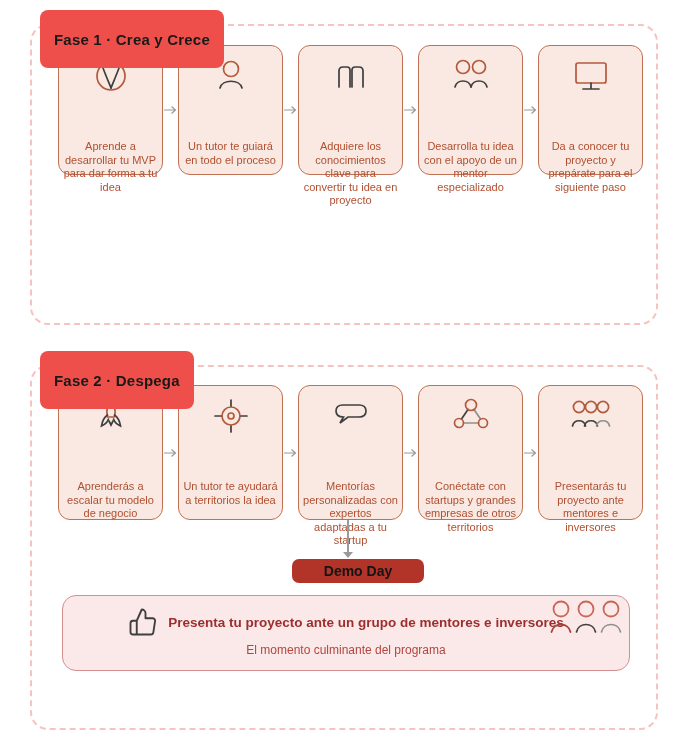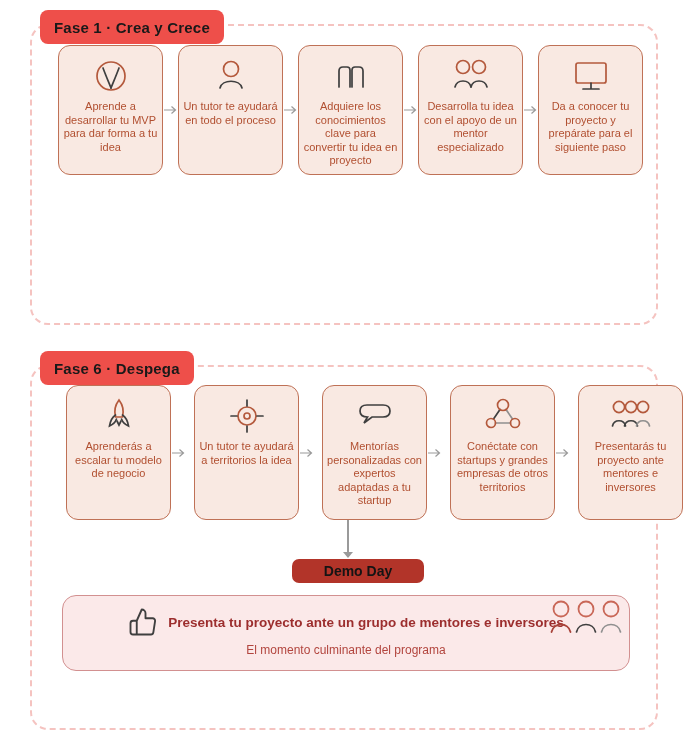--- a/index.html
+++ b/index.html
@@ -7,35 +7,35 @@
     position:relative;width:691px;height:745px;background:#ffffff;
     font-family:"Liberation Sans", sans-serif;overflow:hidden;
   }
   .phase-box{
     position:absolute;box-sizing:border-box;
     border:2px dashed #f5c3c0;border-radius:18px;background:#ffffff;
   }
   .phase-box.p1{left:30px;top:24px;width:628px;height:301px;}
   .phase-box.p2{left:30px;top:365px;width:628px;height:365px;}
   .phase-pill{
-    position:absolute;z-index:3;height:26px;padding:4px 14px;border-radius:8px;
+    position:absolute;z-index:3;height:26px;padding:16px 14px;border-radius:8px;
     background:#ee4f4a;color:#191919;font-size:15px;font-weight:700;
     display:flex;align-items:center;letter-spacing:.2px;
   }
   .phase-pill.p1{left:40px;top:10px;}
   .phase-pill.p2{left:40px;top:351px;}
   .cards-row{position:absolute;left:58px;display:flex;align-items:stretch;z-index:2;}
   .cards-row.r1{top:45px;}
   .cards-row.r2{top:385px;}
   .card{
     width:105px;box-sizing:border-box;background:#f9e9e2;border:1.3px solid #bf7156;
-    border-radius:12px;display:flex;flex-direction:column;align-items:center;padding-top:9px;
+    border-radius:12px;display:flex;flex-direction:column;align-items:center;padding-top:9px;gap:40px;
   }
   .r1 .card{height:130px;}
-  .r2 .card{height:135px;margin-left:8px;}
+  .r2 .card{height:135px;}
   .card .icon{height:42px;display:flex;align-items:center;justify-content:center;flex:none;}
   .card-text{
     margin-top:3px;font-size:11px;line-height:13.5px;color:#b14f30;font-weight:500;
     text-align:center;padding:0 4px;
   }
   .arrow{width:15px;display:flex;align-items:center;justify-content:center;}
   svg{display:block;}
   svg .sa{stroke:#b4593c;fill:none;stroke-width:1.7;stroke-linecap:round;}
   svg .sd{stroke:#3f3f3f;fill:none;stroke-width:1.7;stroke-linecap:round;}
   svg .sg{stroke:#8f8f8f;fill:none;stroke-width:1.7;stroke-linecap:round;}
@@ -87,21 +87,21 @@
         </svg>
     </div>
 
     <div class="card">
       <div class="icon">
         <svg width="46" height="40" viewBox="0 0 46 40">
           <circle class="sa" cx="23" cy="13" r="7.5"></circle>
           <path class="sd" d="M12 32 C14 23 32 23 34 32"></path>
         </svg>
       </div>
-      <div class="card-text">Un tutor te ayudará en todo el proceso</div>
+      <div class="card-text">Un tutor te guiará en todo el proceso</div>
     </div>
 
     <div class="arrow">
       <svg width="14" height="10" viewBox="0 0 14 10">
           <path d="M0 5 H11 M7.5 1.5 L11.5 5 L7.5 8.5" stroke="#9a9a9a" stroke-width="1.2" fill="none"></path>
         </svg>
     </div>
 
     <div class="card">
       <div class="icon">
@@ -143,21 +143,21 @@
           <rect class="sa" x="8" y="7" width="30" height="20" rx="2"></rect>
           <path class="sd" d="M23 27 V33 M15 33 H31"></path>
         </svg>
       </div>
       <div class="card-text">Da a conocer tu proyecto y prepárate para el siguiente paso</div>
     </div>
 
   </div>
 
   <div class="phase-box p2"></div>
-  <div class="phase-pill p2">Fase 6 · Despega</div>
+  <div class="phase-pill p2">Fase 2 · Despega</div>
 
   <div class="cards-row r2">
 
     <div class="card">
       <div class="icon">
         <svg width="46" height="40" viewBox="0 0 46 40">
           <path class="sa" d="M23 4 C26.5 8.5 28 15 26.5 21 L19.5 21 C18 15 19.5 8.5 23 4 Z"></path>
           <path class="sd" d="M19.5 19 C15 22 14 27 13.5 30 C17 28.5 19.5 26 20.5 23"></path>
           <path class="sd" d="M26.5 19 C31 22 32 27 32.5 30 C29 28.5 26.5 26 25.5 23"></path>
           <path class="sd" d="M21 25 L23 29 L25 25"></path>

